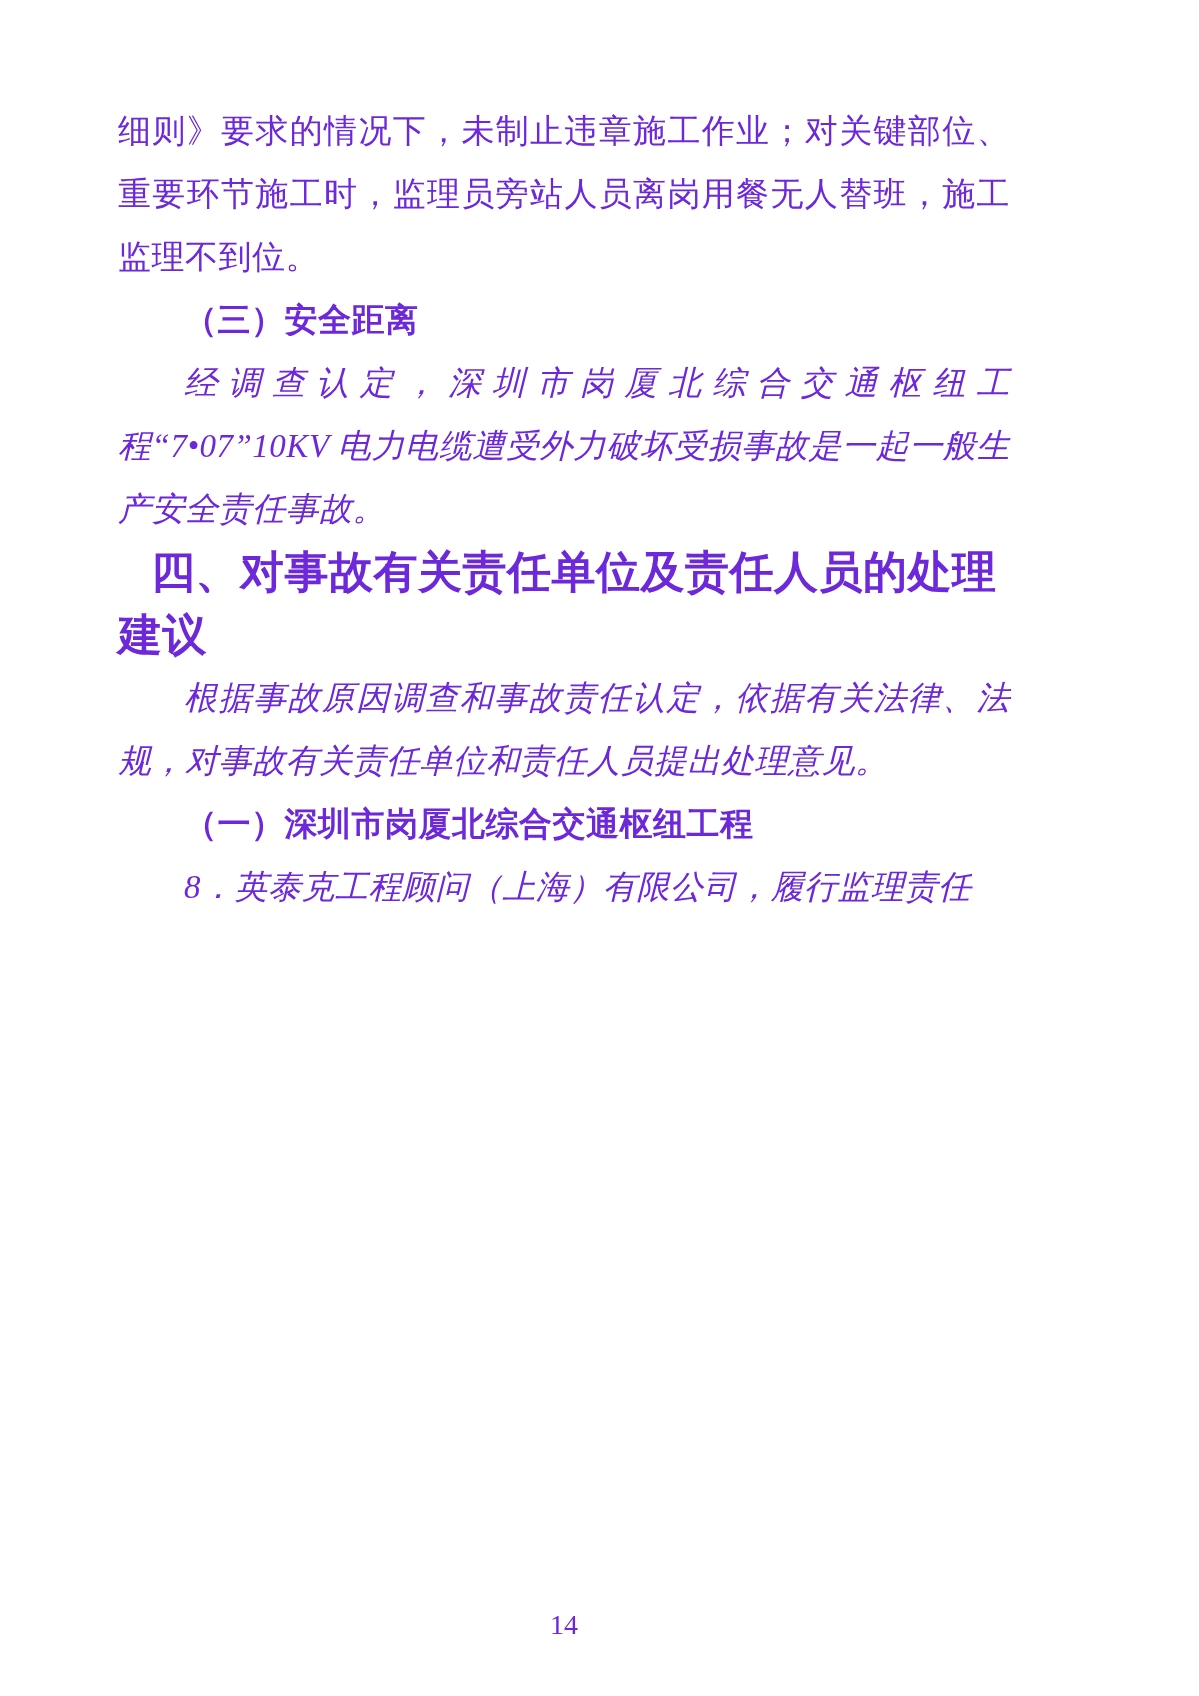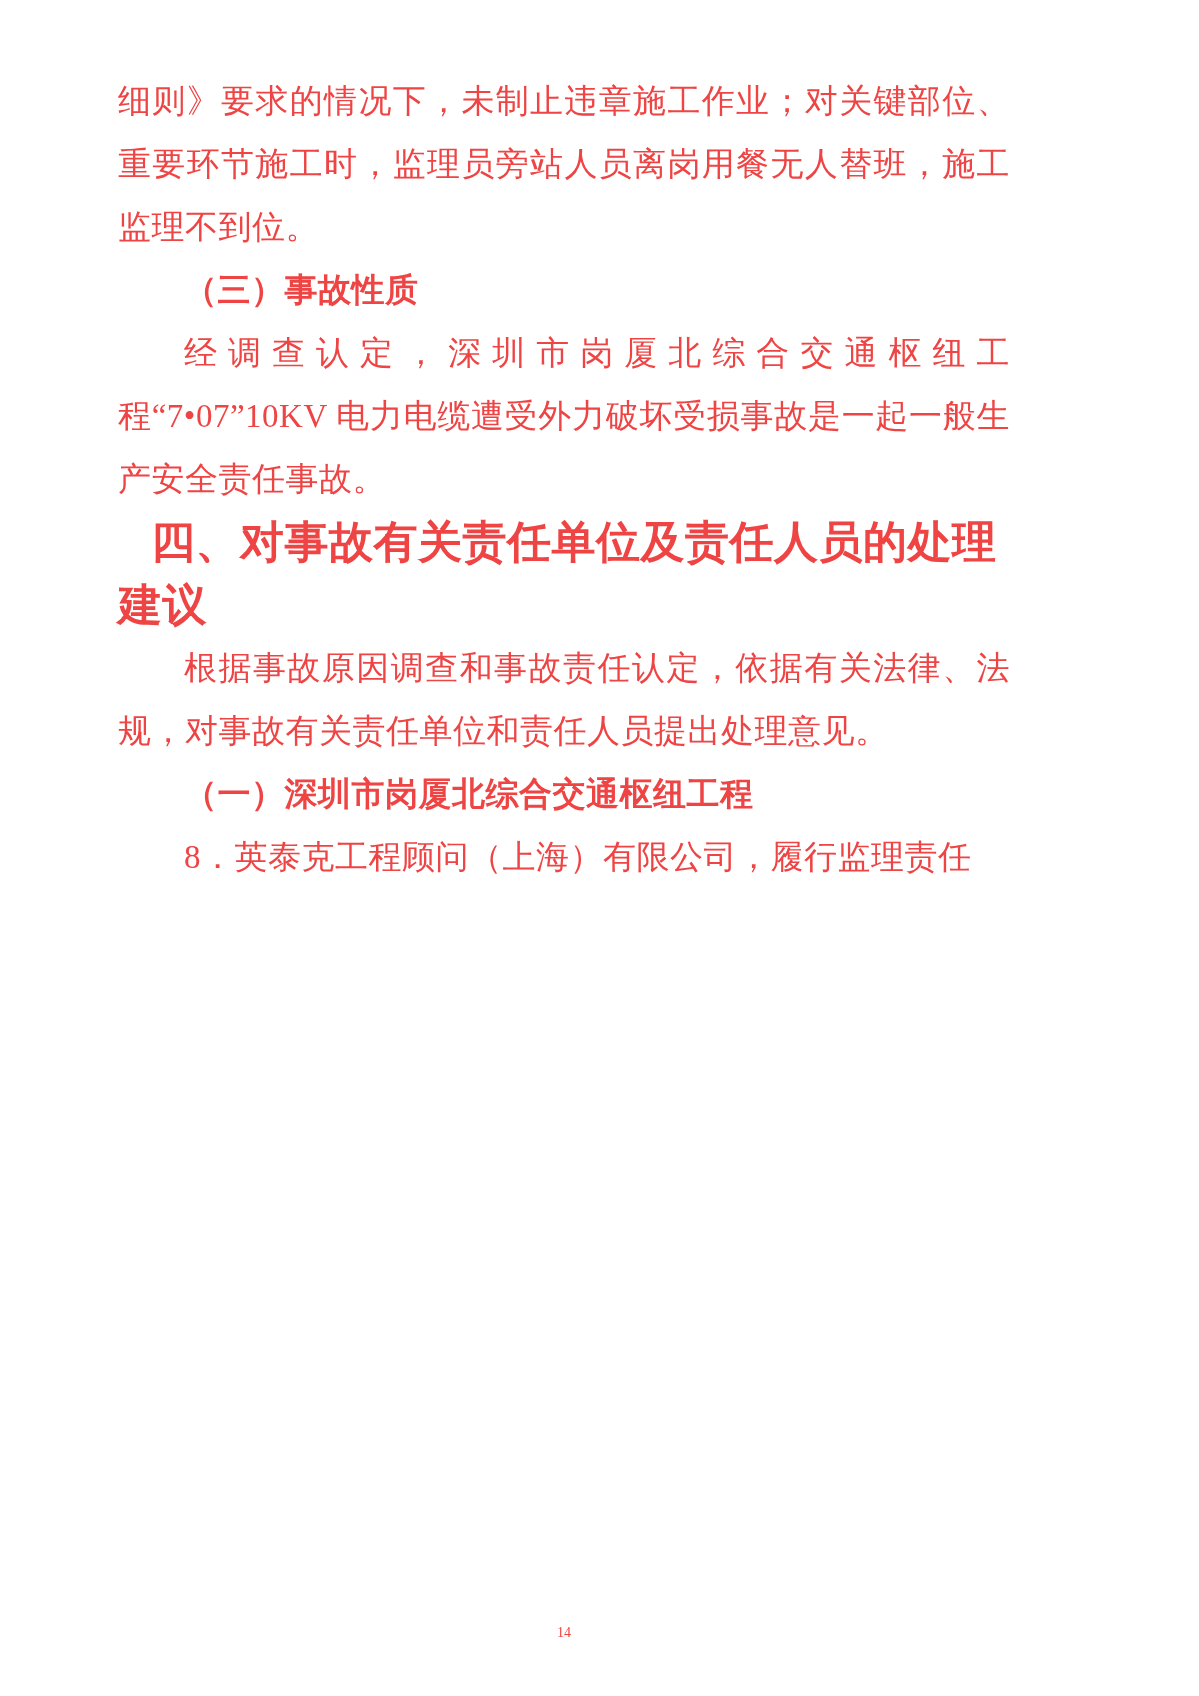--- a/index.html
+++ b/index.html
@@ -6,34 +6,35 @@
     margin: 0;
     padding: 0;
     background: #ffffff;
   }
   .page {
     position: relative;
     width: 1128px;
     height: 1696px;
     background: #ffffff;
     box-sizing: border-box;
-    padding: 70px 118px 60px 118px;
+    padding: 100px 118px 60px 118px;
     font-family: "Liberation Serif", "DejaVu Serif", serif;
-    color: #ef4444;
+    color: #6d28d9;
   }
   .body-text {
     font-size: 33px;
     line-height: 63px;
     letter-spacing: 0.5px;
     text-align: justify;
     text-justify: inter-ideograph;
     margin: 0;
   }
   .indent {
     text-indent: 66px;
+    font-style: italic;
   }
   .heading {
     font-size: 33px;
     line-height: 63px;
     font-weight: bold;
     margin: 0;
     text-indent: 66px;
     letter-spacing: 0.5px;
   }
   .heading-major {
@@ -43,32 +44,32 @@
     margin: 0;
     text-indent: 33px;
     letter-spacing: 0.5px;
   }
   .page-number {
     position: absolute;
     left: 0;
     right: 0;
     bottom: 55px;
     text-align: center;
-    font-size: 14px;
+    font-size: 28px;
     font-family: "Liberation Serif", "DejaVu Serif", serif;
   }
 </style>
 </head>
 <body>
 
 <div class="page">
 
   <p class="body-text">细则》要求的情况下，未制止违章施工作业；对关键部位、重要环节施工时，监理员旁站人员离岗用餐无人替班，施工监理不到位。</p>
 
-  <p class="heading">（三）事故性质</p>
+  <p class="heading">（三）安全距离</p>
 
   <p class="body-text indent">经调查认定，深圳市岗厦北综合交通枢纽工程“7•07”10KV 电力电缆遭受外力破坏受损事故是一起一般生产安全责任事故。</p>
 
   <p class="heading-major">四、对事故有关责任单位及责任人员的处理建议</p>
 
   <p class="body-text indent">根据事故原因调查和事故责任认定，依据有关法律、法规，对事故有关责任单位和责任人员提出处理意见。</p>
 
   <p class="heading">（一）深圳市岗厦北综合交通枢纽工程</p>
 
 

